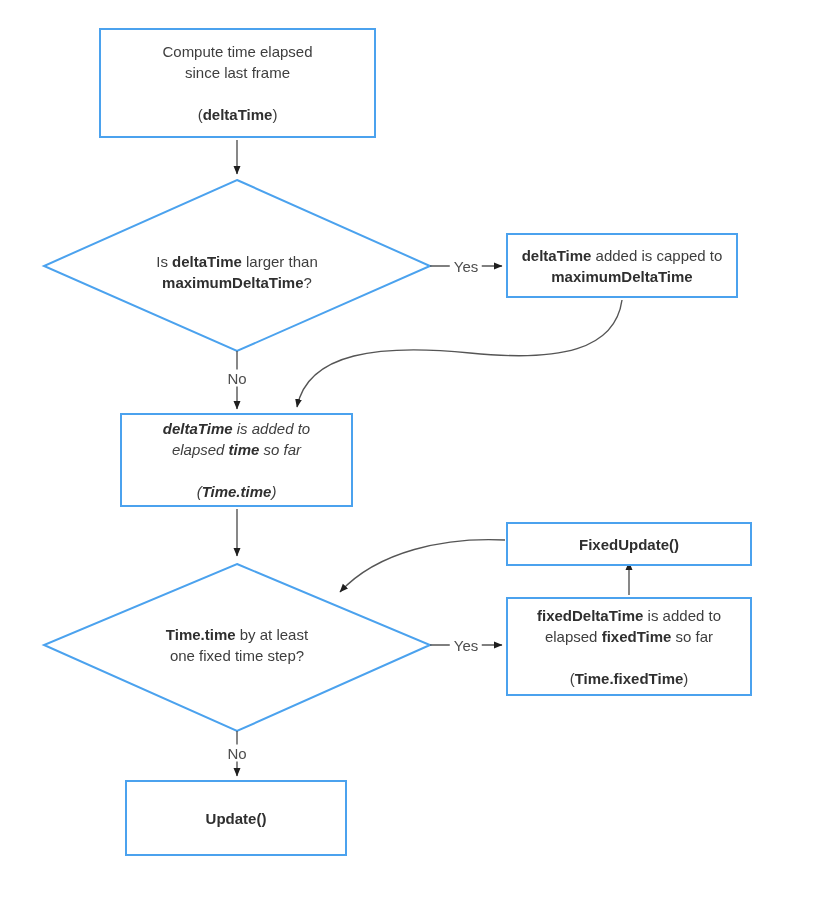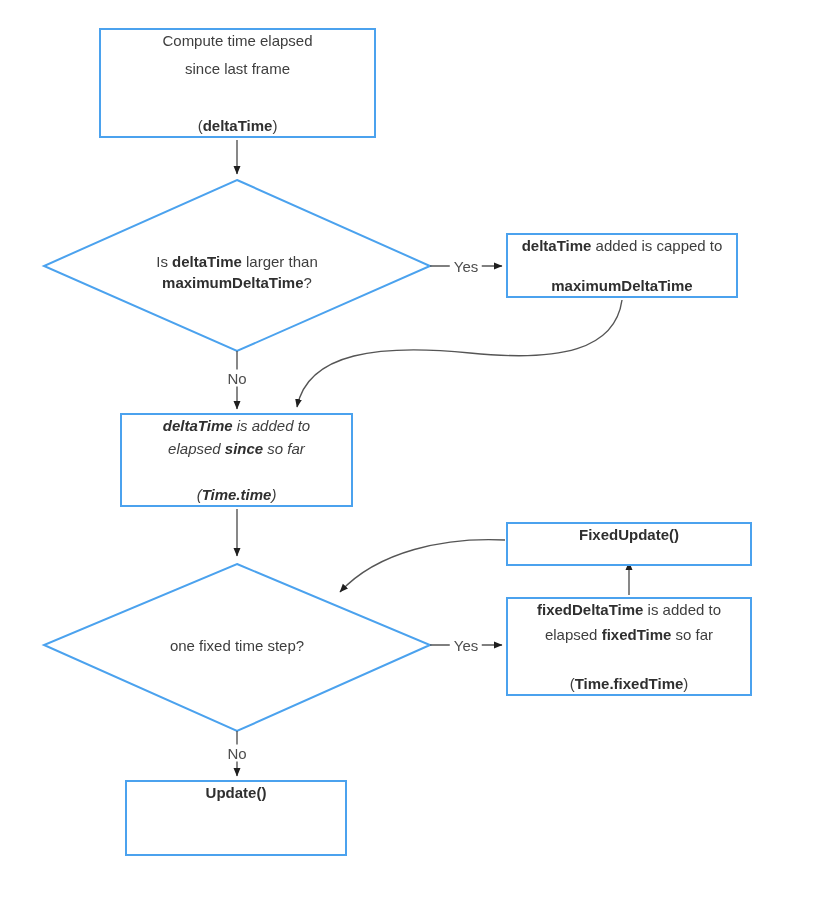--- a/index.html
+++ b/index.html
@@ -3,21 +3,21 @@
 <meta charset="utf-8">
 <style>
   html,body{margin:0;padding:0;background:#ffffff;}
   .stage{position:relative;width:828px;height:900px;background:#ffffff;
          font-family:"Liberation Sans",sans-serif;overflow:hidden;}
   svg.layer{position:absolute;left:0;top:0;}
   .diamond{fill:#ffffff;stroke:#4ba2ee;stroke-width:2;}
   .conn{fill:none;stroke:#555555;stroke-width:1.4;}
   .node{position:absolute;box-sizing:border-box;background:#ffffff;
         border:2px solid #4ba2ee;display:flex;flex-direction:column;
-        justify-content:space-between;align-items:center;text-align:center;
+        justify-content:center;align-items:center;text-align:center;
         font-size:15px;line-height:21px;color:#3e3e3e;}
   .diamond-label{position:absolute;transform:translate(-50%,-50%);
         text-align:center;font-size:15px;line-height:21px;color:#3e3e3e;}
   .rt-line{min-height:21px;white-space:nowrap;}
   .rt-line span.b{font-weight:700;color:#2f2f2f;}
   .edge-label{position:absolute;transform:translate(-50%,-50%);
         background:#ffffff;padding:0 4px;font-size:15px;color:#4d4d4d;}
 </style>
 </head>
 <body>
@@ -57,26 +57,27 @@
       <div class="rt-line"><span class="b">maximumDeltaTime</span><span>?</span></div>
     </div>
 
   <div class="node" style="left:506px;top:233px;width:232px;height:65px;">
       <div class="rt-line"><span class="b">deltaTime</span><span> added is capped to</span></div>
       <div class="rt-line"><span class="b">maximumDeltaTime</span></div>
     </div>
 
   <div class="node" style="left:120px;top:413px;width:233px;height:94px;font-style:italic;">
       <div class="rt-line"><span class="b">deltaTime</span><span> is added to</span></div>
-      <div class="rt-line"><span>elapsed </span><span class="b">since</span><span> so far</span></div>
+      <div class="rt-line"><span>elapsed </span><span class="b">time</span><span> so far</span></div>
       <div class="rt-line"></div>
       <div class="rt-line"><span>(</span><span class="b">Time.time</span><span>)</span></div>
     </div>
 
   <div class="diamond-label" style="left:237px;top:645px;width:230px;">
+      <div class="rt-line"><span class="b">Time.time</span><span> by at least</span></div>
       <div class="rt-line"><span>one fixed time step?</span></div>
     </div>
 
   <div class="node" style="left:506px;top:522px;width:246px;height:44px;">
       <div class="rt-line"><span class="b">FixedUpdate()</span></div>
     </div>
 
   <div class="node" style="left:506px;top:597px;width:246px;height:99px;">
       <div class="rt-line"><span class="b">fixedDeltaTime</span><span> is added to</span></div>
       <div class="rt-line"><span>elapsed </span><span class="b">fixedTime</span><span> so far</span></div>

